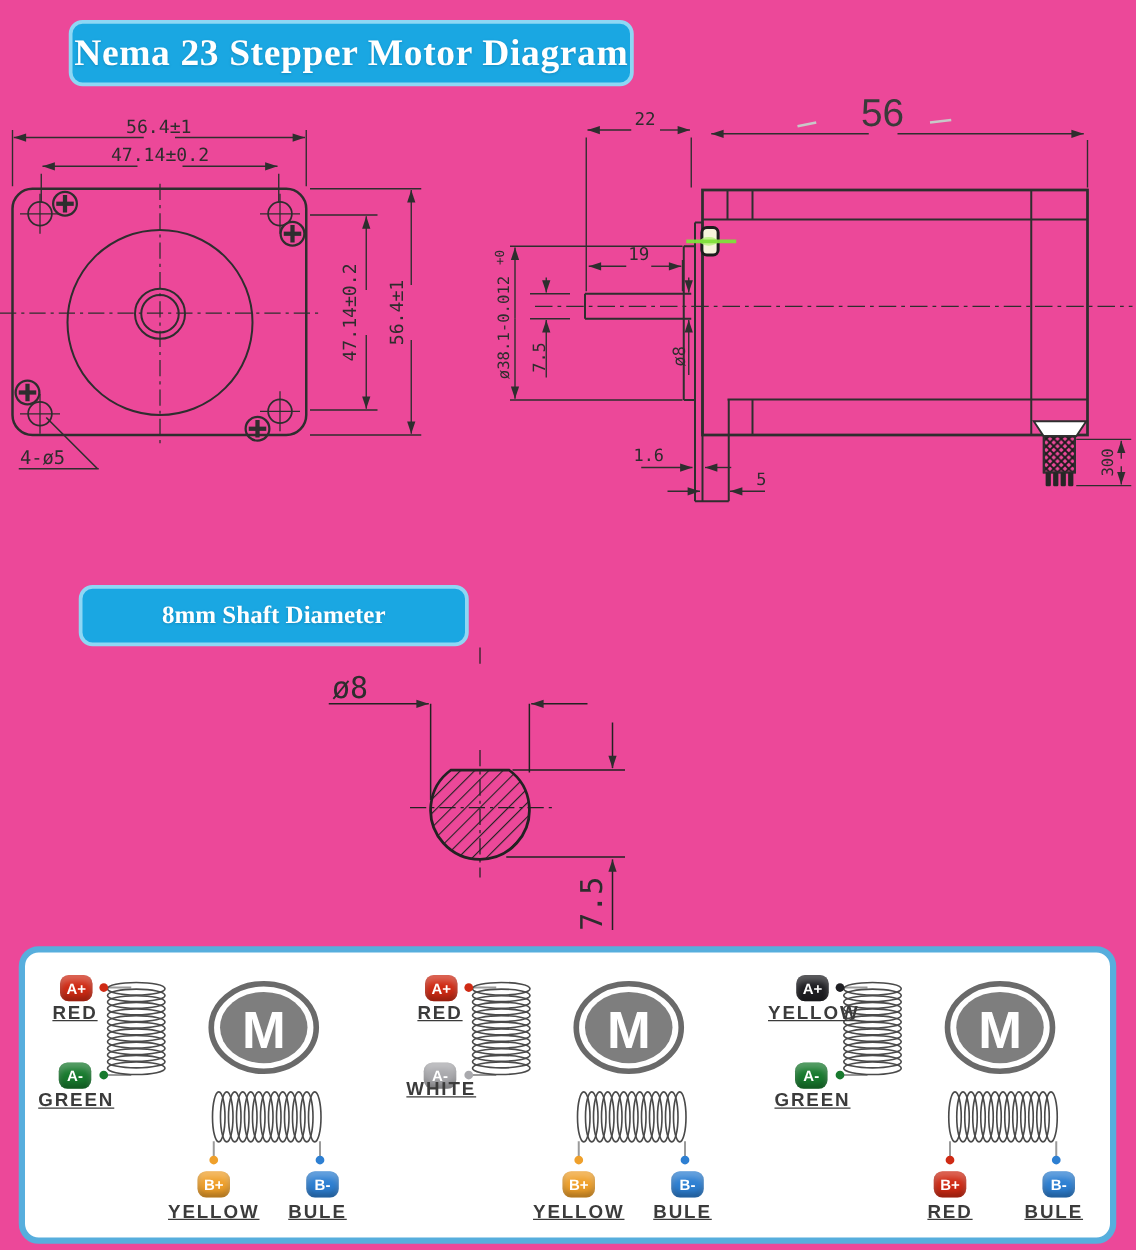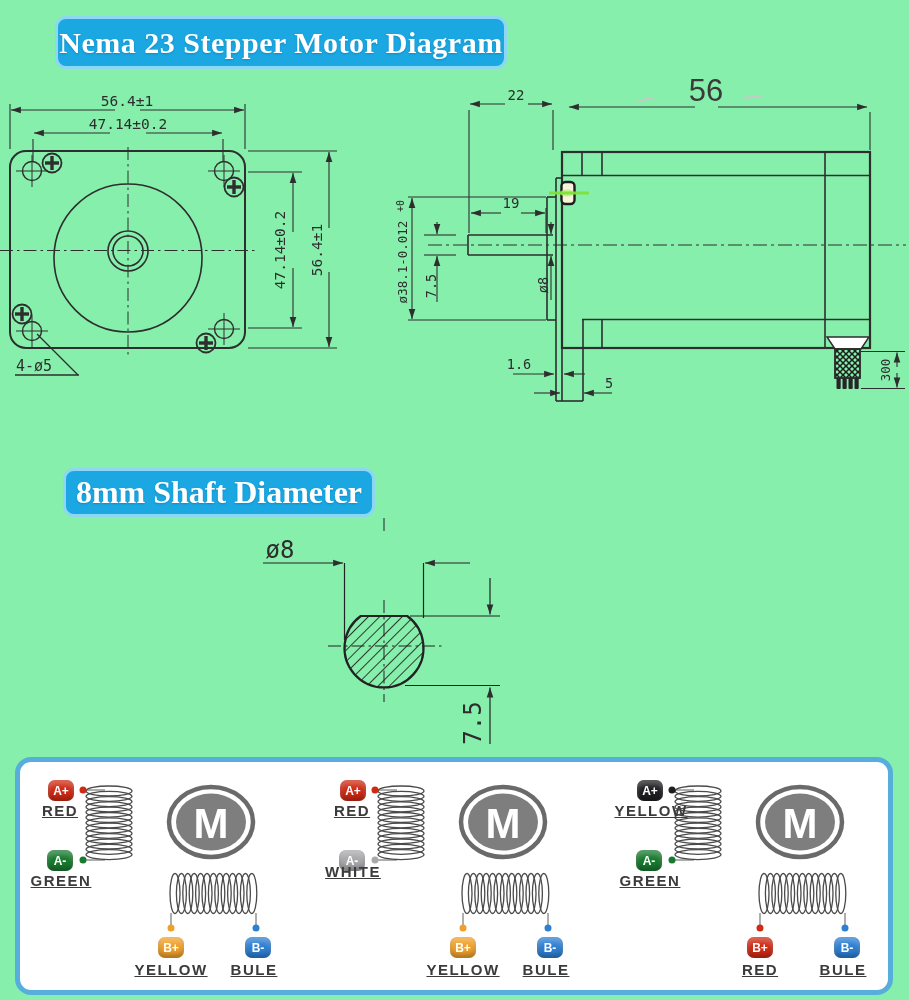--- a/index.html
+++ b/index.html
@@ -1,23 +1,23 @@
 <!DOCTYPE html>
 <html><head>
 <meta charset="utf-8">
 <style>
   html,body{margin:0;padding:0;background:#fff;}
-  #page{position:relative;width:909px;height:1000px;background:#86efac;overflow:hidden;
+  #page{position:relative;width:909px;height:1000px;background:#ec4899;overflow:hidden;
         font-family:"Liberation Sans",sans-serif;}
   .banner{position:absolute;background:#1aa7e2;border:3px solid #8ed7f4;border-radius:11px;
           color:#fff;font-family:"Liberation Serif",serif;font-weight:bold;
           display:flex;align-items:center;justify-content:center;
           text-shadow:0 1px 2px rgba(0,60,90,.25);box-sizing:border-box;}
   #banner-title{left:55px;top:16px;width:452px;height:53px;font-size:30px;letter-spacing:.5px;}
-  #banner-shaft{left:63px;top:468px;width:312px;height:49px;font-size:32px;}
+  #banner-shaft{left:63px;top:468px;width:312px;height:49px;font-size:20px;}
   #techsvg{position:absolute;left:0;top:0;pointer-events:none;}
   .dimtxt{font-family:"DejaVu Sans Mono",monospace;fill:#2d2d2d;}
   .bigdim{font-family:"Liberation Sans",sans-serif;fill:#3a3a3a;}
   
   #wiring-panel{position:absolute;left:15px;top:757px;width:878px;height:238px;background:#fff;
       border:5px solid #57aedd;border-radius:16px;box-sizing:border-box;}
   .wg{position:absolute;top:13px;width:272px;height:205px;}
   .wg svg{position:absolute;left:0;top:0;}
   .badge{position:absolute;width:26px;height:21px;border-radius:7px;color:#fff;
       font-size:12px;font-weight:bold;display:flex;align-items:center;justify-content:center;

